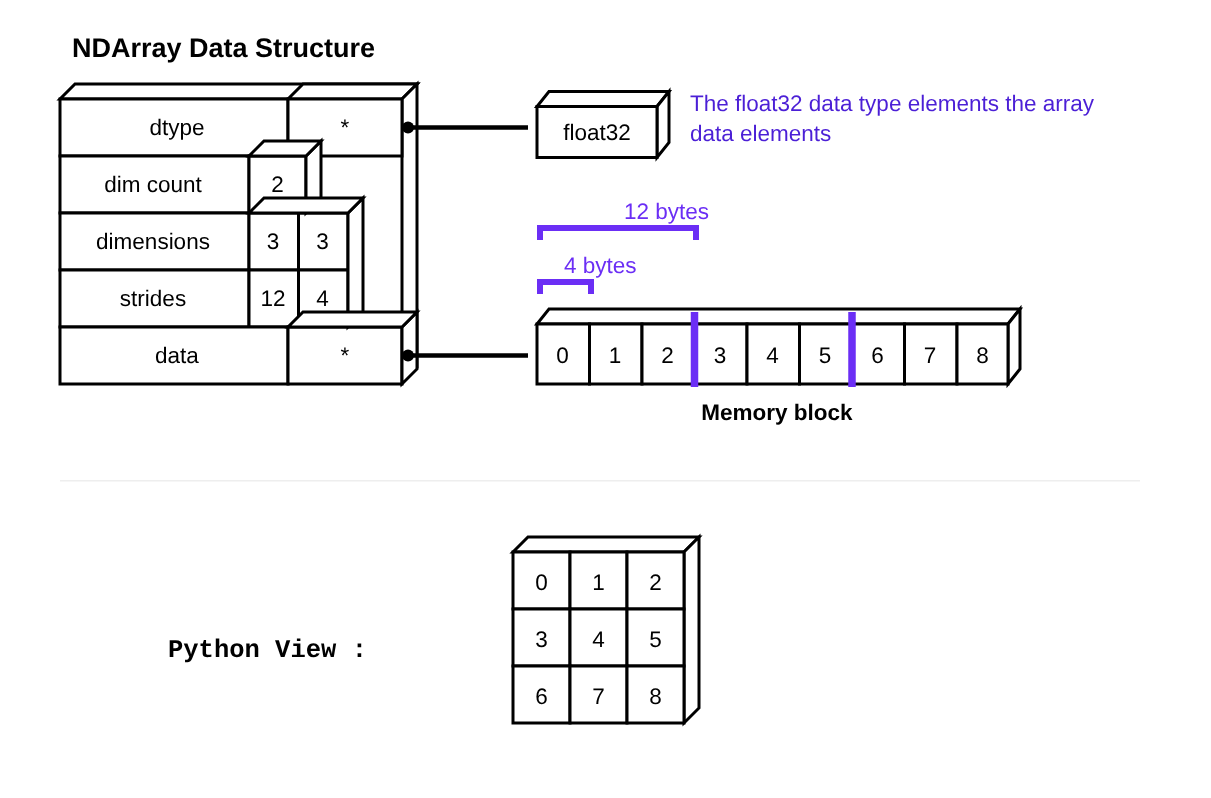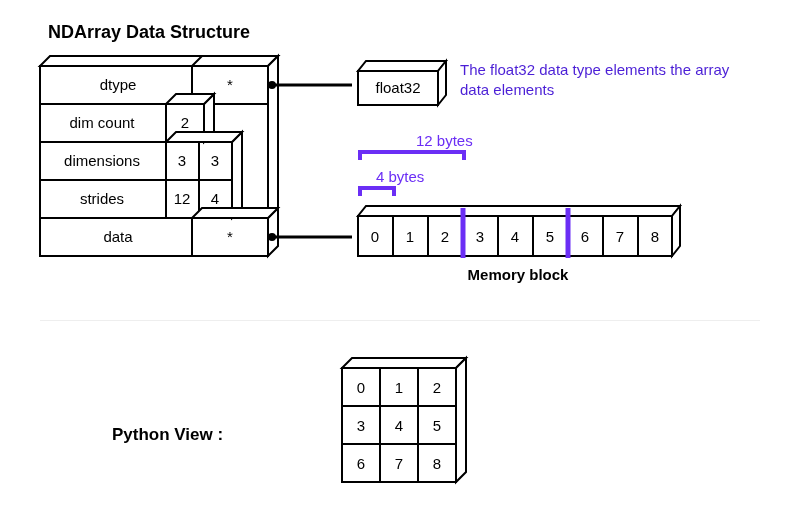--- a/index.html
+++ b/index.html
@@ -1,18 +1,18 @@
 <!DOCTYPE html>
 <html><head>
 <meta charset="utf-8">
 <style>
   html,body{margin:0;padding:0;background:#fff;font-family:Arial,Helvetica,sans-serif;color:#000}
   .stage{position:relative;width:807px;height:516px}
   .title{position:absolute;font-weight:700;font-size:18px}
-  .lbl{font-size:15px;font-family:Liberation Sans, sans-serif}
+  .lbl{font-size:15px;font-family:Liberation Mono, monospace}
   .desc{color:#4b1fd6;font-size:15px;line-height:1.35}
   .seg{fill:#fff;stroke:#000;stroke-width:2}
   .top{fill:#fff;stroke:#000;stroke-width:2}
   .side{fill:#fff;stroke:#000;stroke-width:2}
   .thick{stroke:#6b2ef5;stroke-width:5}
   .brak{stroke:#6b2ef5;stroke-width:4;fill:none}
   .line{stroke:#000;stroke-width:3;fill:none}
   .dot{fill:#000}
   .txt{font-size:15px;font-family:Arial,Helvetica,sans-serif}
   .bold{font-weight:700}

